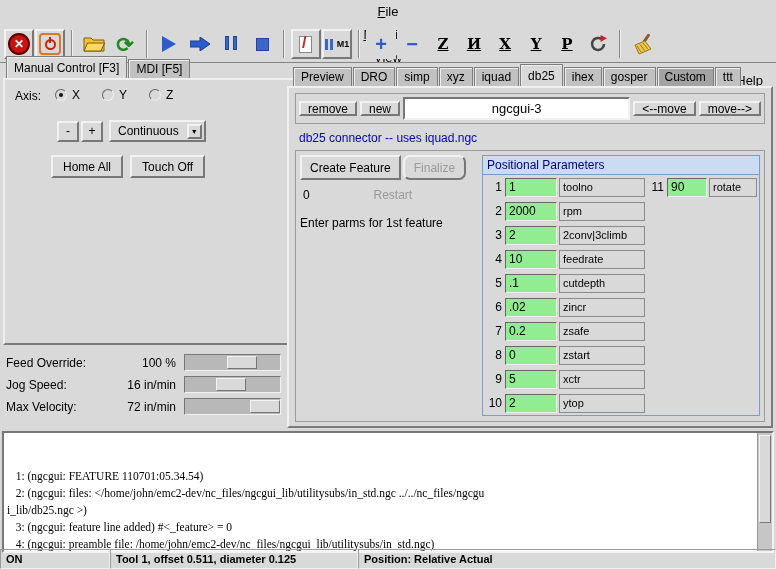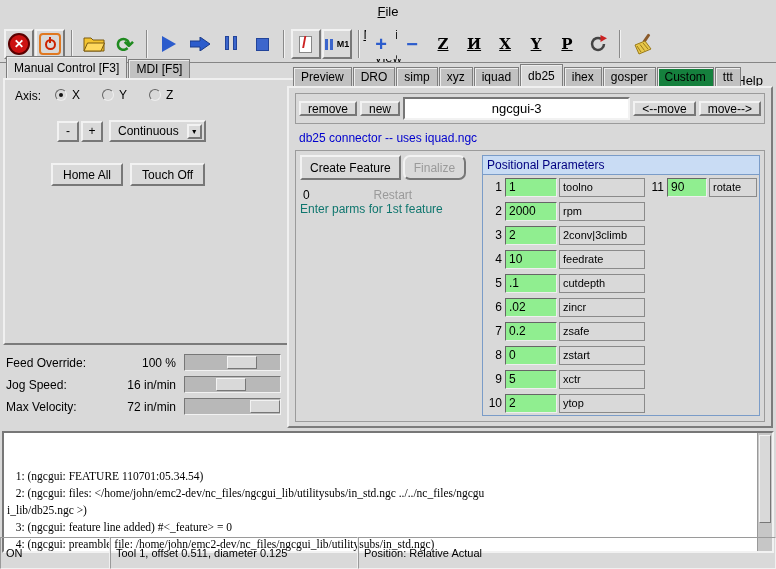--- a/index.html
+++ b/index.html
@@ -55,39 +55,39 @@
   .ic-plusminus { color:#2c5ccc; font-size:20px; font-weight:bold; line-height:1; }
   .ic-letter { font-family:"DejaVu Serif", serif; font-weight:bold; font-size:15px; text-decoration:underline; }
   .ic-svg { display:flex; align-items:center; justify-content:center; }
 
   
   .tabs-row { display:flex; align-items:flex-end; height:22px; padding-left:3px; gap:1px; position:relative; z-index:2; }
   .tab { padding:0 7px; font-size:12px; height:19px; display:flex; align-items:center;
          background:#c1c1c1; border:1px solid #7d7d7d; border-bottom:none;
          box-shadow:inset 1px 1px 0 #ededed; white-space:nowrap; }
   .tab.selected { background:#d9d9d9; height:22px; }
-  .tab.highlight { background:#15803d; }
+  .tab.highlight { background:#a3a3a3; }
   .panel-frame { border:2px solid; border-color:#f0f0f0 #7b7b7b #7b7b7b #f0f0f0; background:#d9d9d9; }
 
   
   .left-col { position:absolute; top:56px; left:3px; width:330px; }
   .left-frame { height:267px; padding:8px 10px; }
   .axis-row { display:flex; align-items:center; }
   .axis-label { margin-right:14px; }
   .axis-opt { display:inline-flex; align-items:center; gap:5px; margin-right:22px; }
   .radio { width:12px; height:12px; border-radius:50%; border:1px solid; border-color:#666 #eee #eee #666;
            background:#d9d9d9; position:relative; display:inline-block; }
   .radio.checked::after { content:""; position:absolute; left:3px; top:3px; width:4px; height:4px; border-radius:50%; background:#111; }
   .jog-row { margin-top:16px; margin-left:42px; display:flex; align-items:center; gap:2px; }
   .small-btn { width:22px; height:21px; padding:0; }
   .combo { margin-left:4px; display:flex; align-items:center; gap:8px; height:22px; padding:0 2px 0 7px;
            border:2px solid; border-color:#f2f2f2 #777 #777 #f2f2f2; }
   .combo-arrow { width:15px; height:15px; display:flex; align-items:center; justify-content:center;
                  border:2px solid; border-color:#f2f2f2 #777 #777 #f2f2f2; font-size:7px; }
-  .home-row { margin-top:21px; margin-left:36px; display:flex; gap:7px; }
+  .home-row { margin-top:13px; margin-left:36px; display:flex; gap:7px; }
   .home-row .btn { height:23px; padding:1px 10px; }
 
   .sliders { position:absolute; top:296px; left:0; width:281px; }
   .slider-row { display:flex; align-items:center; height:21px; margin-bottom:1px;justify-content:flex-end; }
   .slider-label { padding-left:3px; }
   .slider-value { margin-left:auto; padding-right:8px; }
   .scale { width:97px; min-width:97px; height:17px; position:relative; margin-right:3px;
            background:#b8b8b8; border:1px solid; border-color:#777 #f2f2f2 #f2f2f2 #777; }
   .scale-thumb { position:absolute; top:1px; height:13px; width:30px; background:#d9d9d9;
                  border:1px solid; border-color:#f2f2f2 #777 #777 #f2f2f2; }
@@ -102,21 +102,21 @@
                    background:#fff; text-align:center; font-size:13px; font-family:inherit; }
   .subtitle { color:#0000cd; margin:7px 0 5px 4px; }
   .main-box { border:1px solid #9b9b9b; padding:4px; display:flex; gap:6px; height:272px; margin-top:2px; }
   .left-group { width:176px; }
   .lg-row1 { display:flex; gap:2px; }
   .create-btn { height:25px; padding:1px 8px; }
   .finalize-btn { height:25px; padding:1px 9px;border-radius:7px; }
   .lg-row2 { display:flex; align-items:center; margin-top:8px; }
   .count { padding-left:3px; }
   .restart { flex:1; text-align:center; color:#9a9a9a; }
-  .hint { color:#0f766e; }
+  .hint { color:#000000; margin-top:14px; }
 
   .ptable { flex:1; border:1px solid #7a9cc8; align-self:flex-start; }
   .ptable-header { background:#c9dcf4; border-bottom:1px solid #7a9cc8; padding:2px 4px; color:#000080; }
   .prow { display:flex; align-items:center; height:24px; padding:0 2px; }
   .pnum { width:20px; text-align:right; padding-right:3px; }
   .pval { width:52px; height:19px; background:#90ee90; border:1px solid; border-color:#666 #eee #eee #666;
           font-size:12px; padding:0 3px; font-family:inherit; }
   .plabel { width:86px; height:19px; margin-left:2px; background:#d9d9d9; border:1px solid #8a8a8a;
             font-size:11px; display:flex; align-items:center; padding:0 3px; overflow:hidden; white-space:nowrap; }
   .pnum2 { margin-left:auto; }
@@ -128,21 +128,21 @@
             background:#fff; border:2px solid; border-color:#777 #f2f2f2 #f2f2f2 #777;
             font-family:Liberation Serif, serif; font-size:11.5px; line-height:17px;
             padding:1px 18px 0 3px; overflow:hidden; white-space:pre; }
   .oline { height:17px; }
   .scrollbar { position:absolute; right:0; top:0; bottom:0; width:15px; background:#c6c6c6;
                border-left:1px solid #999; }
   .sb-thumb { position:absolute; top:2px; left:1px; right:1px; height:88px; background:#d9d9d9;
               border:1px solid; border-color:#f2f2f2 #777 #777 #f2f2f2; }
 
   
-  .statusbar { position:absolute; left:0; right:0; bottom:0; height:32px; display:flex; font-size:11px; }
+  .statusbar { position:absolute; left:0; right:0; bottom:0; height:20px; display:flex; font-size:11px;font-weight:bold; }
   .sb-cell { border:1px solid; border-color:#9a9a9a #f0f0f0 #f0f0f0 #9a9a9a; padding:0 5px;
              display:flex; align-items:center; overflow:hidden; white-space:nowrap; }
   .c1 { width:110px; }
   .c2 { width:248px; }
   .c3 { flex:1; }
 </style>
 </head>
 <body>
 
 <div class="menubar" id="menubar">

